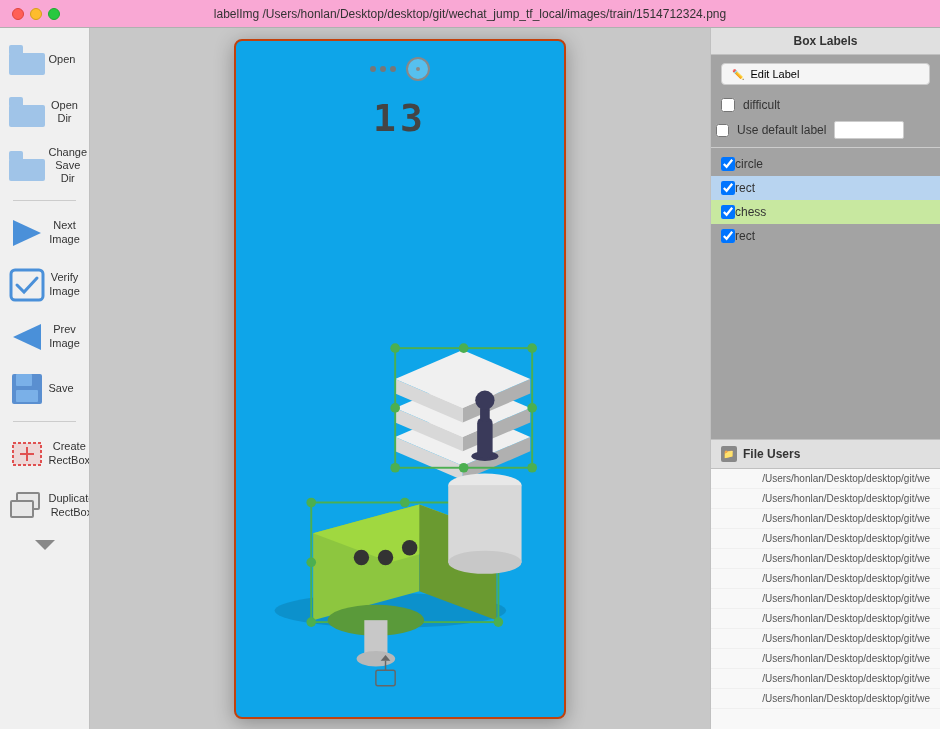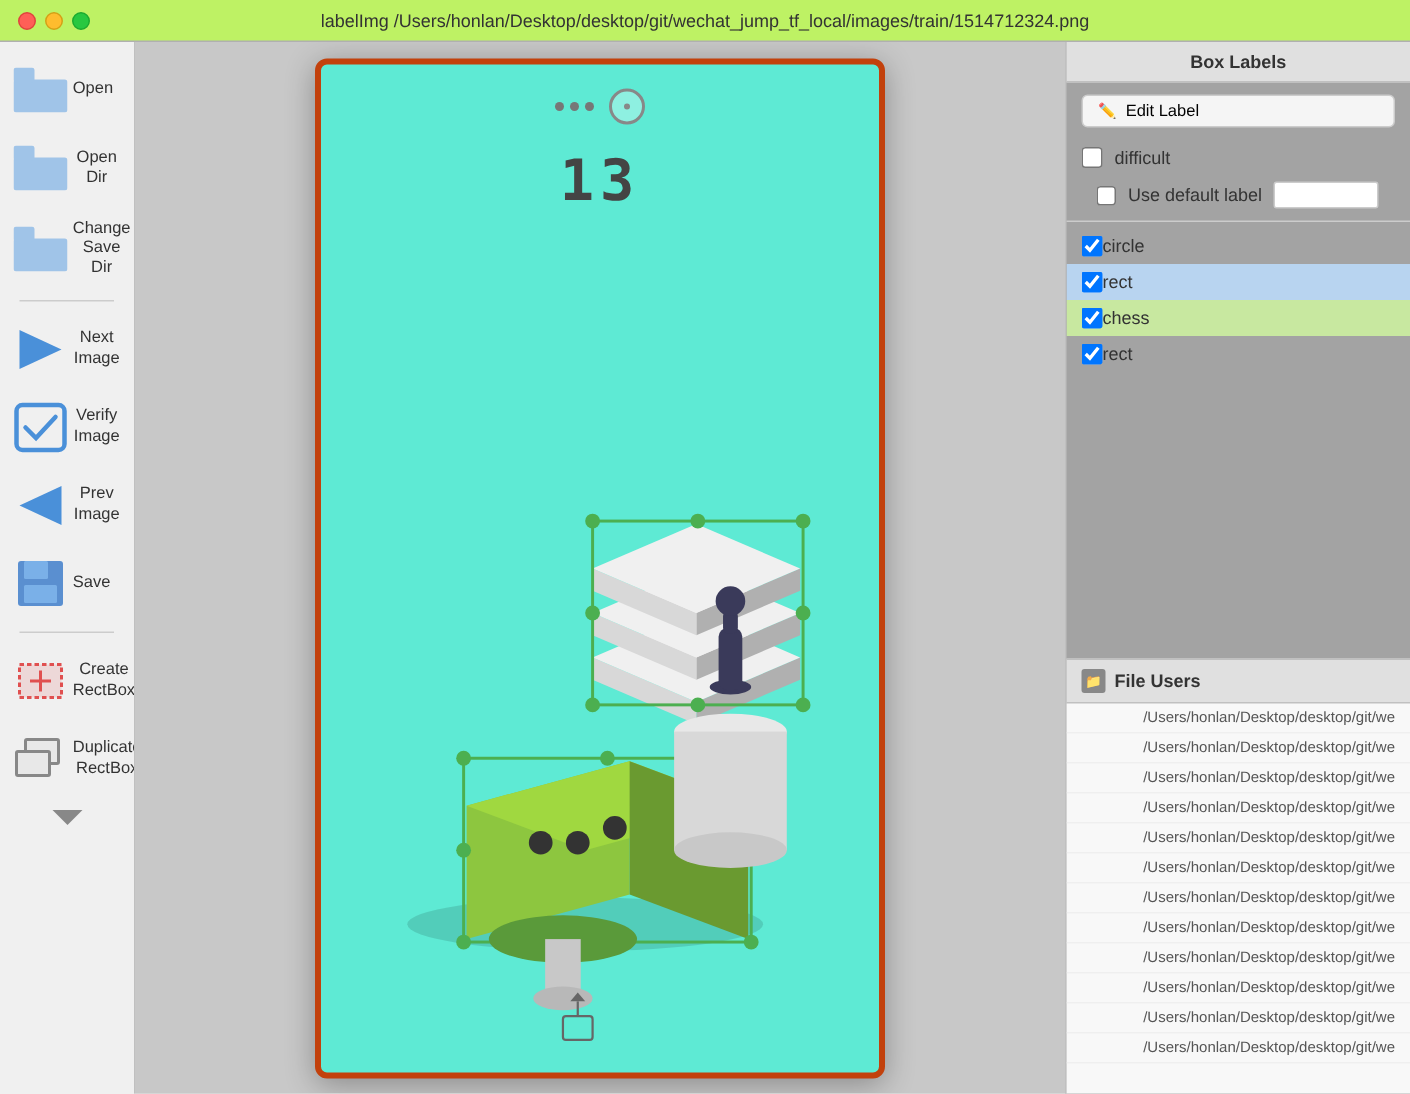--- a/index.html
+++ b/index.html
@@ -10,21 +10,21 @@
       font-size: 12px;
       background: #e8e8e8;
       overflow: hidden;
       display: flex;
       flex-direction: column;
     }
 
     
     .title-bar {
       height: 28px;
-      background: #bef264;
+      background: #f9a8d4;
       display: flex;
       align-items: center;
       padding: 0 12px;
       border-bottom: 1px solid #b0b0b0;
       position: relative;
     }
     .traffic-lights {
       display: flex;
       gap: 6px;
       align-items: center;
@@ -110,24 +110,24 @@
       flex: 1;
       background: #c8c8c8;
       position: relative;
       display: flex;
       align-items: center;
       justify-content: center;
       overflow: hidden;
     }
 
     .phone-frame {
-      width: 380px;
+      width: 332px;
       height: 680px;
-      background: #5eead4;
-      border: 4px solid #c2410c;
+      background: #0ea5e9;
+      border: 2px solid #c2410c;
       border-radius: 8px;
       position: relative;
       overflow: hidden;
       box-shadow: 0 4px 20px rgba(0,0,0,0.3);
     }
 
     
     .right-panel {
       width: 230px;
       background: #a3a3a3;
@@ -174,21 +174,21 @@
     }
     .checkbox-row input[type="checkbox"] {
       width: 14px;
       height: 14px;
       cursor: pointer;
     }
 
     .default-label-row {
       display: flex;
       align-items: center;
-      padding: 4px 20px;
+      padding: 4px 5px;
       gap: 8px;
       font-size: 12px;
       color: #333;
     }
     .default-label-input {
       width: 70px;
       border: 1px solid #ccc;
       border-radius: 2px;
       padding: 2px 4px;
       font-size: 11px;

